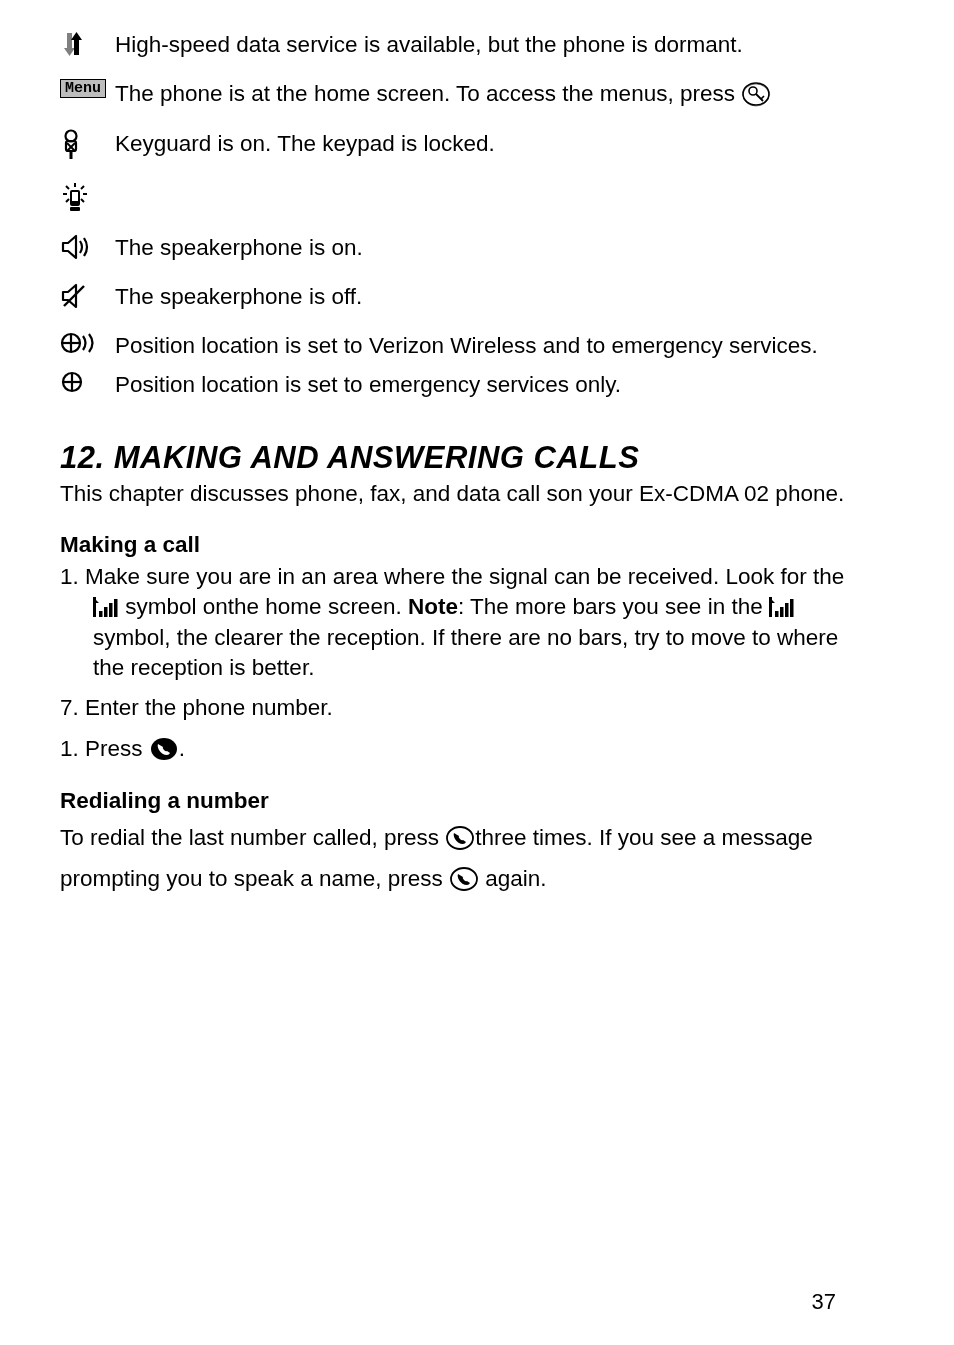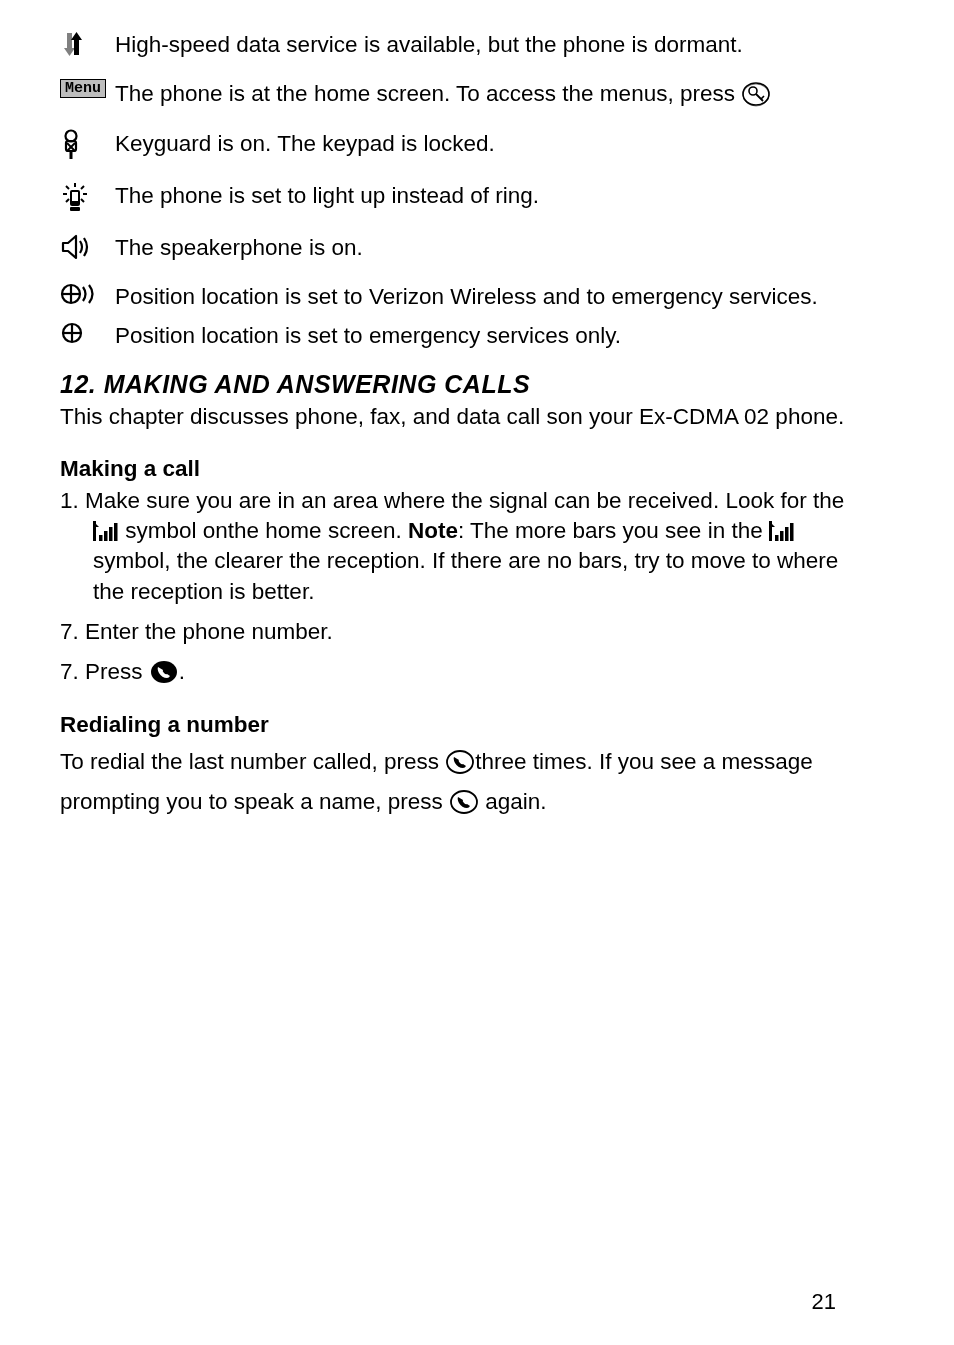--- a/index.html
+++ b/index.html
@@ -47,23 +47,23 @@
     font-weight:bold;
     font-size:15px;
     padding:1px 4px;
     line-height:1;
     font-family:Liberation Mono, monospace;
   }
   .section-heading {
     font-family: Arial, Helvetica, sans-serif;
     font-weight: 900;
     font-style: italic;
-    font-size: 25px;
+    font-size: 31px;
     letter-spacing: 0.5px;
-    margin-top: 20px;
+    margin-top: 40px;
     margin-bottom: 3px;
   }
   .body-text {
     font-size: 22.5px;
     line-height: 1.3;
   }
   .sub-heading {
     font-weight: bold;
     font-size: 22.5px;
     margin-top: 24px;
@@ -150,35 +150,43 @@
             <line x1="3" y1="13" x2="7" y2="13"></line>
             <line x1="27" y1="13" x2="23" y2="13"></line>
             <line x1="6" y1="21" x2="9" y2="18"></line>
             <line x1="24" y1="21" x2="21" y2="18"></line>
           </g>
           <rect x="10" y="9" width="10" height="16" rx="2" fill="#000"></rect>
           <rect x="12" y="11" width="6" height="9" fill="#fff"></rect>
           <rect x="10" y="26" width="10" height="4" rx="1" fill="#000"></rect>
         </svg>
       </div>
-      <div class="desc-cell">The phone is set to light up instead of ring.</div>
     </div>
 
 
     <div class="icon-row">
       <div class="icon-cell">
         <svg width="32" height="28" viewBox="0 0 32 28">
           <path d="M3 10 L8 10 L16 3 L16 25 L8 18 L3 18 Z" fill="none" stroke="#000" stroke-width="2.2" stroke-linejoin="round"></path>
           <path d="M20 8 Q24 14 20 20" fill="none" stroke="#000" stroke-width="2.2"></path>
           <path d="M24 5 Q30 14 24 23" fill="none" stroke="#000" stroke-width="2.2"></path>
         </svg>
       </div>
       <div class="desc-cell">The speakerphone is on.</div>
     </div>
 
+    <div class="icon-row">
+      <div class="icon-cell">
+        <svg width="30" height="28" viewBox="0 0 30 28">
+          <path d="M3 10 L8 10 L16 3 L16 25 L8 18 L3 18 Z" fill="none" stroke="#000" stroke-width="2.2" stroke-linejoin="round"></path>
+          <line x1="4" y1="24" x2="24" y2="4" stroke="#000" stroke-width="2.4"></line>
+        </svg>
+      </div>
+      <div class="desc-cell">The speakerphone is off.</div>
+    </div>
 
     <div class="icon-row tight">
       <div class="icon-cell">
         <svg width="42" height="24" viewBox="0 0 42 24">
           <circle cx="11" cy="12" r="9" fill="none" stroke="#000" stroke-width="2.2"></circle>
           <line x1="11" y1="3" x2="11" y2="21" stroke="#000" stroke-width="2.2"></line>
           <line x1="2" y1="12" x2="20" y2="12" stroke="#000" stroke-width="2.2"></line>
           <path d="M23 5 Q28 12 23 19" fill="none" stroke="#000" stroke-width="2.2"></path>
           <path d="M29 3 Q36 12 29 21" fill="none" stroke="#000" stroke-width="2.2"></path>
         </svg>
@@ -222,21 +230,21 @@
         <rect x="11" y="10" width="3.5" height="10" fill="#000"></rect>
         <rect x="16" y="6" width="3.5" height="14" fill="#000"></rect>
         <rect x="21" y="2" width="3.5" height="18" fill="#000"></rect>
       </svg>
       <span> symbol, the clearer the reception. If there are no bars, try to move to where the reception is better.</span>
     </div>
 
     <div class="num-item">7. Enter the phone number.</div>
 
     <div class="num-item">
-      <span>7. Press </span>
+      <span>1. Press </span>
       <svg class="inline-icon-lg" width="30" height="26" viewBox="0 0 30 26">
         <ellipse cx="15" cy="13" rx="13" ry="11" fill="#000"></ellipse>
         <path d="M9 8 Q8 10 10 14 Q13 19 18 19 Q20 19 21 17 L18 15 Q17 16 15 14 Q13 12 14 11 Z" fill="#fff"></path>
       </svg><span>.</span>
     </div>
 
   </div>
 
   <div class="sub-heading">Redialing a number</div>
   <div class="body-text" style="line-height:1.8;">
@@ -244,14 +252,14 @@
     <svg class="inline-icon-lg" width="30" height="26" viewBox="0 0 30 26">
       <ellipse cx="15" cy="13" rx="13" ry="11" fill="none" stroke="#000" stroke-width="1.8"></ellipse>
       <path d="M9 8 Q8 10 10 14 Q13 19 18 19 Q20 19 21 17 L18 15 Q17 16 15 14 Q13 12 14 11 Z" fill="#000"></path>
     </svg><span>three times. If you see a message prompting you to speak a name, press  </span>
     <svg class="inline-icon-lg" width="30" height="26" viewBox="0 0 30 26">
       <ellipse cx="15" cy="13" rx="13" ry="11" fill="none" stroke="#000" stroke-width="1.8"></ellipse>
       <path d="M9 8 Q8 10 10 14 Q13 19 18 19 Q20 19 21 17 L18 15 Q17 16 15 14 Q13 12 14 11 Z" fill="#000"></path>
     </svg><span> again.</span>
   </div>
 
-  <div class="pagenum">21</div>
+  <div class="pagenum">37</div>
 </div>
 
 </body></html>

